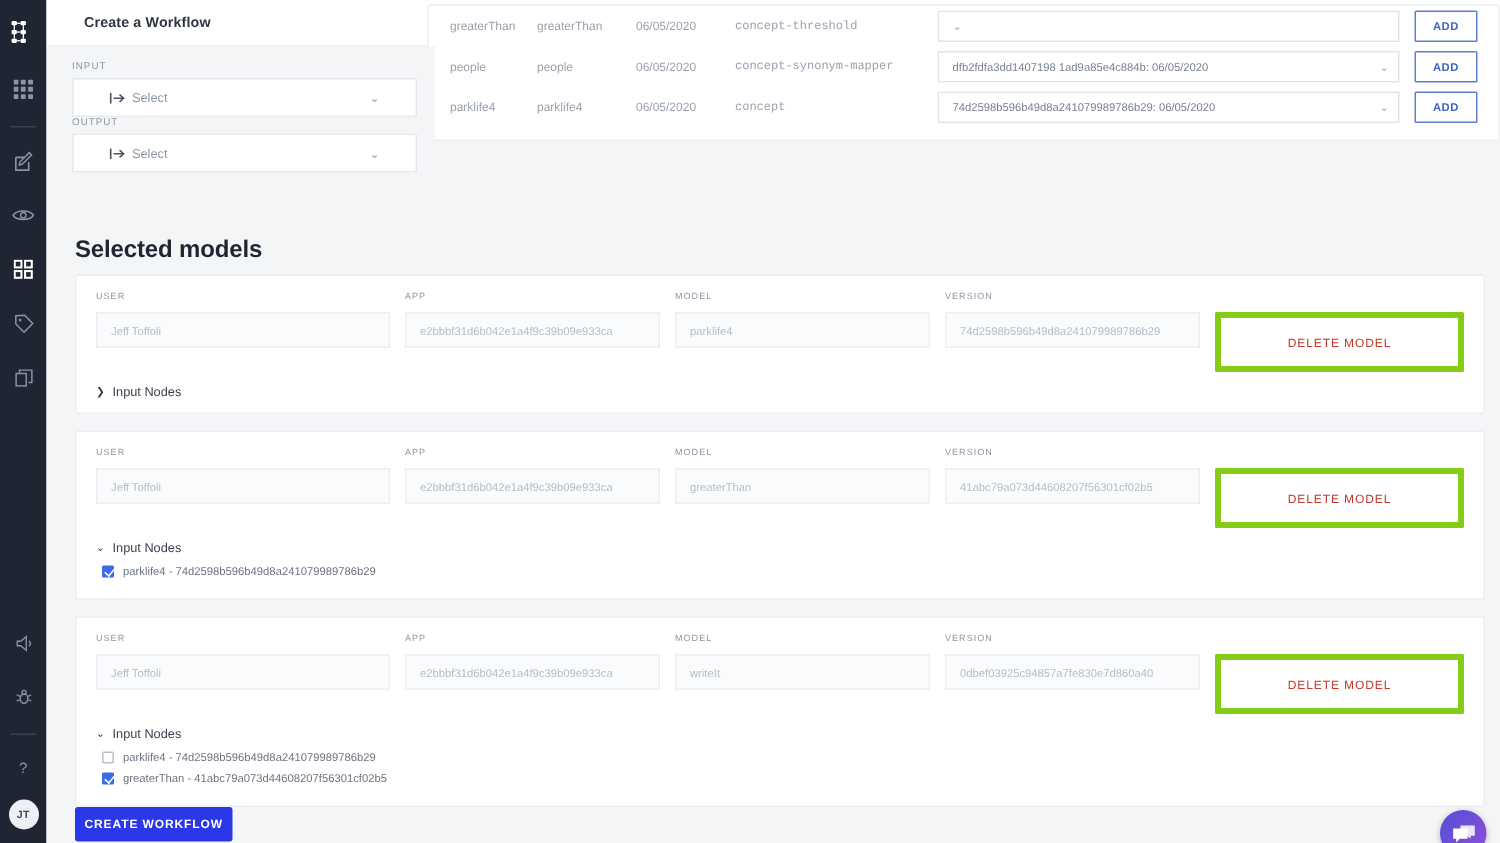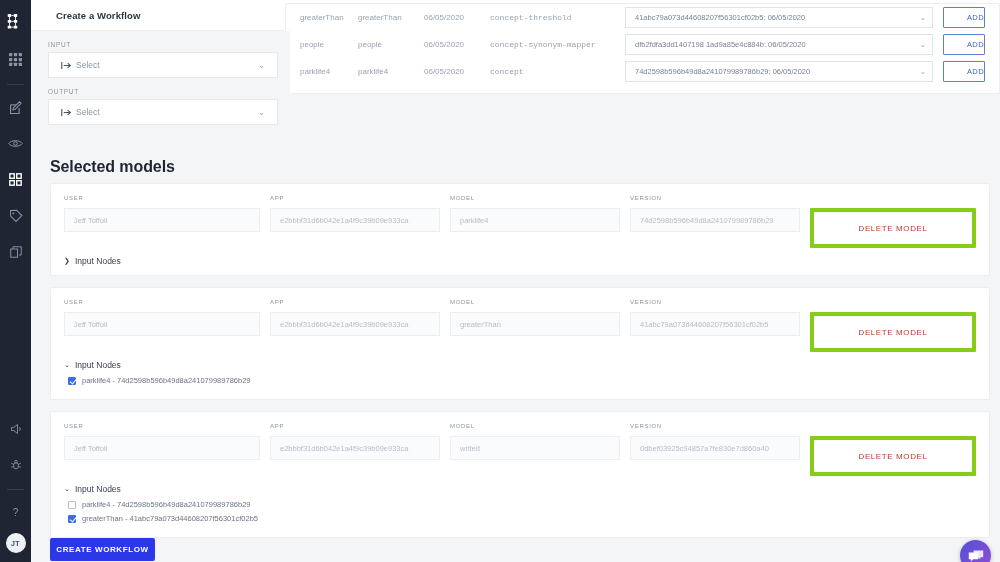--- a/index.html
+++ b/index.html
@@ -56,22 +56,22 @@
   .io-panel {
     position:absolute; left:5px; top:0px; width:254px; height:105px;
     background:#f4f5f7; padding:10px 12px 0 12px;
   }
   .io-label {
     font-size:6.5px; color:#8d95a3; letter-spacing:.7px;
     text-transform:uppercase; margin-bottom:4px;
   }
   .io-select {
     height:26px; background:#ffffff; border:1px solid #e6e8ec;
-    display:flex; align-items:center; padding:0 12px;
-    margin-bottom:10px; cursor:pointer;
+    display:flex; align-items:center; padding:0 24px;
+    cursor:pointer;
   }
   .io-select .glyph { width:13px; color:#4a5160; font-size:9px; line-height:1; }
   .io-select .ph { flex:1 1 auto; font-size:8.5px; color:#8d95a3; padding-left:2px;}
   .io-select .chev { color:#9aa1ae; font-size:8px; }
 
   
   .tbl-card {
     position:absolute; left:254px; top:-28px; width:715px;
     background:#ffffff; border:1px solid #eceef1;
     border-radius:2px; padding:0 0 8px 0;
@@ -88,22 +88,22 @@
   .tc-ver  { flex:1 1 auto; padding-right:10px; }
   .ver-select {
     height:21px; border:1px solid #dfe3ea; background:#fff;
     display:flex; align-items:center; padding:0 6px 0 9px;
     cursor:pointer;
   }
   .ver-select span.t { flex:1 1 auto; font-size:7.5px; color:#7a8292; }
   .ver-select span.c { font-size:7.5px; color:#9aa1ae; }
   .add-btn {
     width:42px; height:21px; border:1px solid #5a7fd4; background:#fff;
-    color:#3f63c4; font-size:7.5px; font-weight:normal; letter-spacing:.4px;
-    display:flex; align-items:center; justify-content:flex-end; cursor:pointer;
+    color:#3f63c4; font-size:7.5px; font-weight:bold; letter-spacing:.4px;
+    display:flex; align-items:center; justify-content:center; cursor:pointer;
     border-radius:1px;
   }
 
   
   .sm-title {
     position:absolute; left:19px; top:127px;
     font-size:16px; font-weight:bold; color:#1f2532; letter-spacing:-.1px;
   }
   .models { position:absolute; left:19px; top:152px; width:940px; }
 
@@ -303,21 +303,20 @@
   <div class="canvas">
 
     <div class="tbl-card" id="tbl-card">
         <div class="tbl-row">
           <div class="tc tc-name">greaterThan</div>
           <div class="tc tc-id">greaterThan</div>
           <div class="tc tc-date">06/05/2020</div>
           <div class="tc tc-type">concept-threshold</div>
           <div class="tc tc-ver">
             <div class="ver-select">
-              <span class="t">41abc79a073d44608207f56301cf02b5: 06/05/2020</span>
               <span class="c">⌄</span>
             </div>
           </div>
           <div class="add-btn">
             <span>ADD</span>
           </div>
         </div>
         <div class="tbl-row">
           <div class="tc tc-name">people</div>
           <div class="tc tc-id">people</div>

